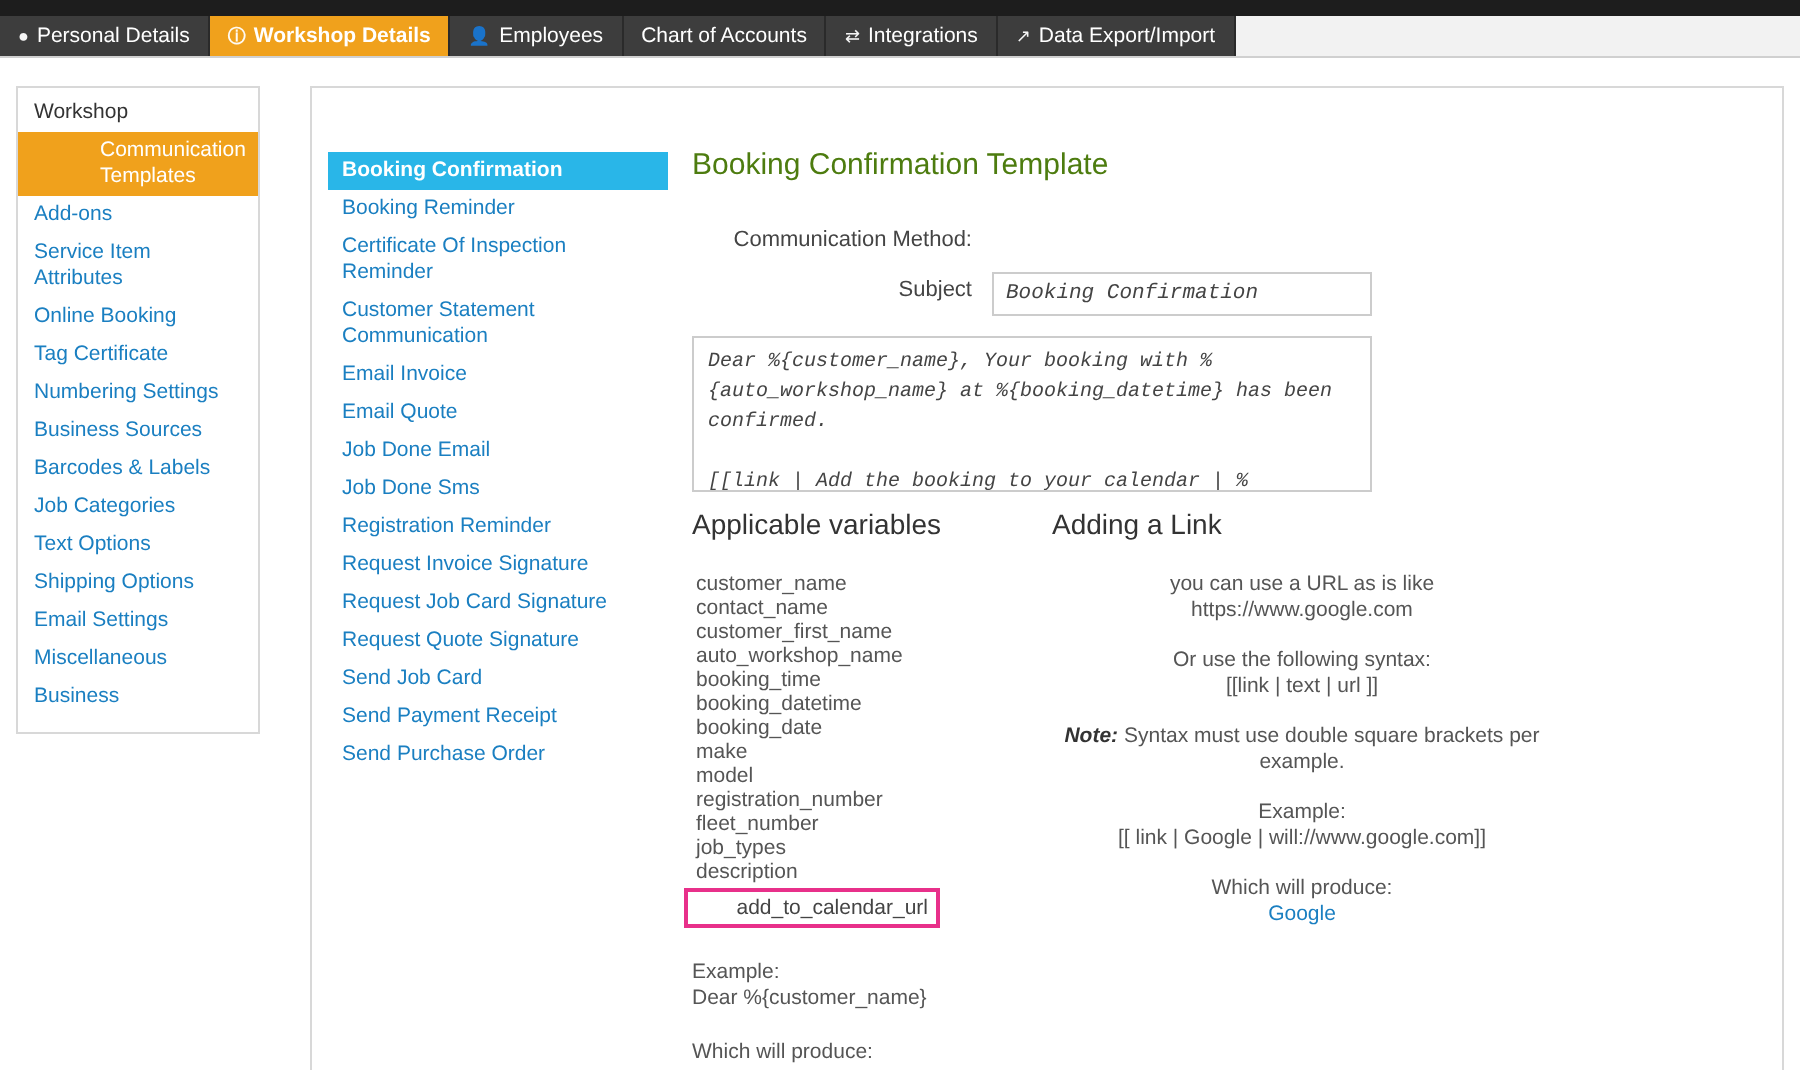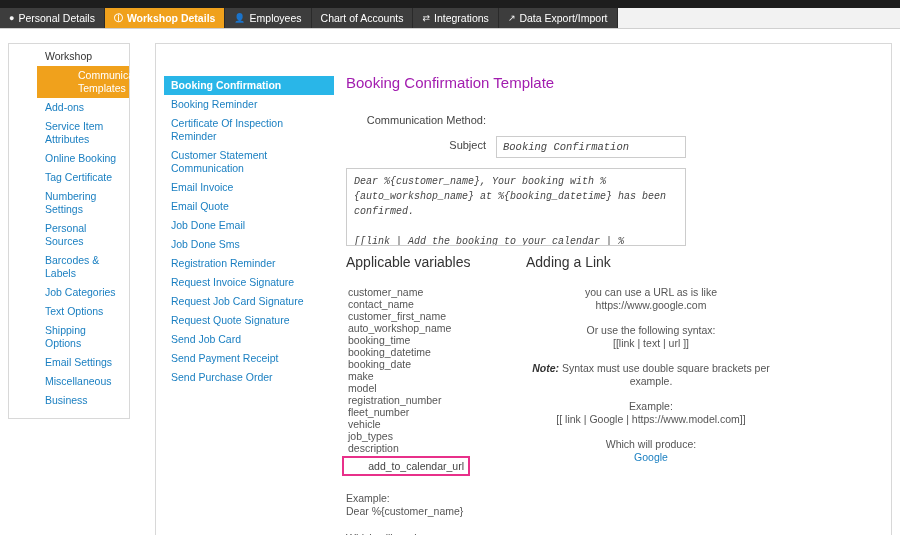--- a/index.html
+++ b/index.html
@@ -75,21 +75,20 @@
     background: #ffffff;
     border: 1px solid #d8d8d8;
     padding: 3px 0 8px 0;
   }
   .nav-item {
     padding: 3px 8px;
     font-size: 10.5px;
     color: #1a7fc1;
     cursor: pointer;
     line-height: 13px;
-    margin-left: 28px;
   }
   .nav-item.header {
     color: #333;
     cursor: default;
   }
   .nav-item.selected {
     background: #f0a11c;
     color: #ffffff;
     font-weight: normal;
     padding-left: 41px;
@@ -126,21 +125,21 @@
   
   .content {
     position: absolute;
     left: 190px; top: 30px;
     width: 540px;
   }
   .content h2 {
     margin: 0 0 20px 0;
     font-size: 15px;
     font-weight: normal;
-    color: #a21caf;
+    color: #4d7c0f;
   }
 
   .form-row {
     display: flex;
     margin-bottom: 10px;
   }
   .form-label {
     width: 150px;
     text-align: right;
     padding-right: 10px;
@@ -266,21 +265,21 @@
   <div class="body">
 
     <div class="leftnav">
       <div class="nav-item header">Workshop</div>
       <div class="nav-item selected">Communication Templates</div>
       <div class="nav-item">Add-ons</div>
       <div class="nav-item">Service Item Attributes</div>
       <div class="nav-item">Online Booking</div>
       <div class="nav-item">Tag Certificate</div>
       <div class="nav-item">Numbering Settings</div>
-      <div class="nav-item">Personal Sources</div>
+      <div class="nav-item">Business Sources</div>
       <div class="nav-item">Barcodes &amp; Labels</div>
       <div class="nav-item">Job Categories</div>
       <div class="nav-item">Text Options</div>
       <div class="nav-item">Shipping Options</div>
       <div class="nav-item">Email Settings</div>
       <div class="nav-item">Miscellaneous</div>
       <div class="nav-item">Business</div>
     </div>
 
     <div class="panel">
@@ -331,21 +330,20 @@
           <div class="var">contact_name</div>
           <div class="var">customer_first_name</div>
           <div class="var">auto_workshop_name</div>
           <div class="var">booking_time</div>
           <div class="var">booking_datetime</div>
           <div class="var">booking_date</div>
           <div class="var">make</div>
           <div class="var">model</div>
           <div class="var">registration_number</div>
           <div class="var">fleet_number</div>
-          <div class="var">vehicle</div>
           <div class="var">job_types</div>
           <div class="var">description</div>
           <div class="var highlight">add_to_calendar_url</div>
 
           <div class="example-block">
             <div>Example:</div>
             <div>Dear %{customer_name}</div>
             <div class="gap"></div>
             <div>Which will produce:</div>
 
@@ -364,21 +362,21 @@
             <div>Or use the following syntax:</div>
             <div class="mono-ex">[[link | text | url ]]</div>
           </div>
 
           <div class="note-block">
             <span><b><i>Note:</i></b><span> Syntax must use double square brackets per example.</span></span>
           </div>
 
           <div class="note-block">
             <div>Example:</div>
-            <div class="mono-ex">[[ link | Google | https://www.model.com]]</div>
+            <div class="mono-ex">[[ link | Google | will://www.google.com]]</div>
           </div>
 
           <div class="note-block">
             <div>Which will produce:</div>
             <div class="link-blue">Google</div>
           </div>
         </div>
 
       </div>
     </div>

